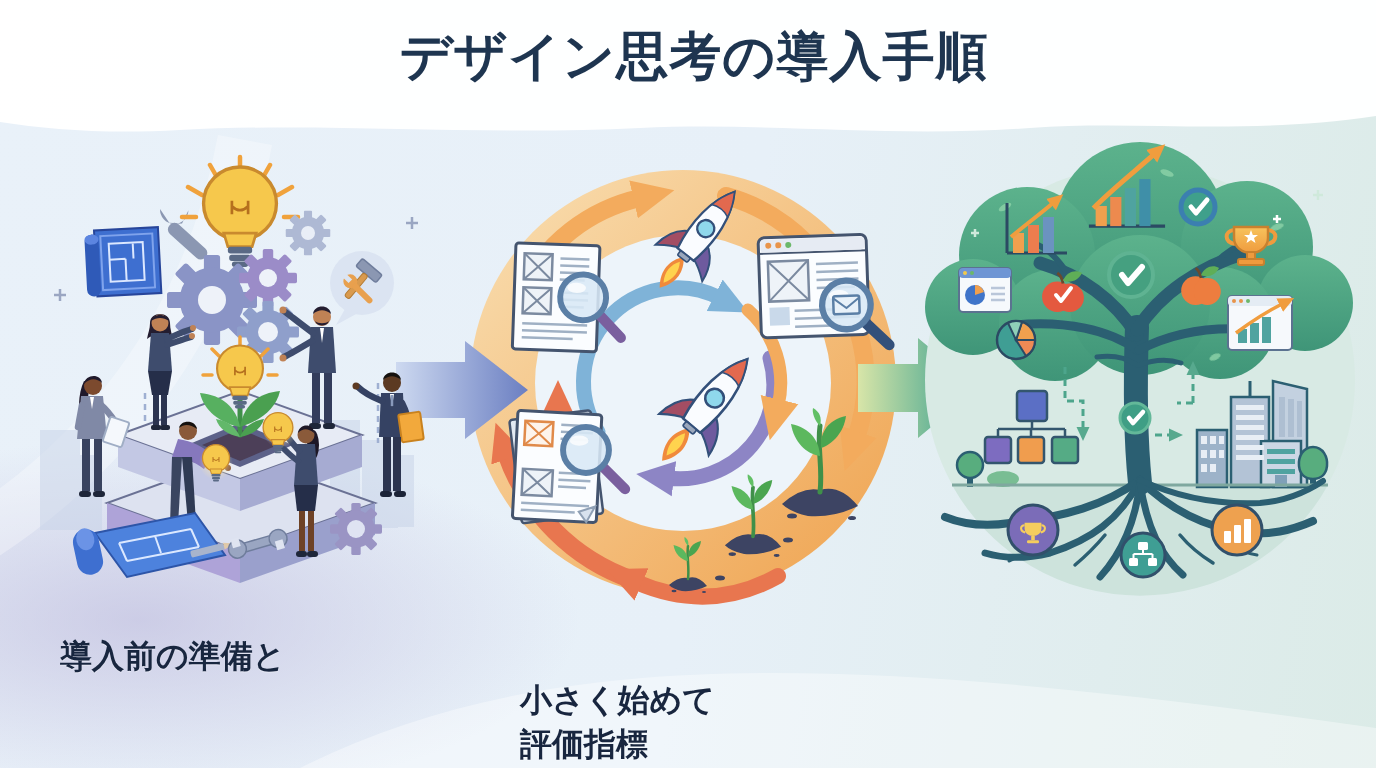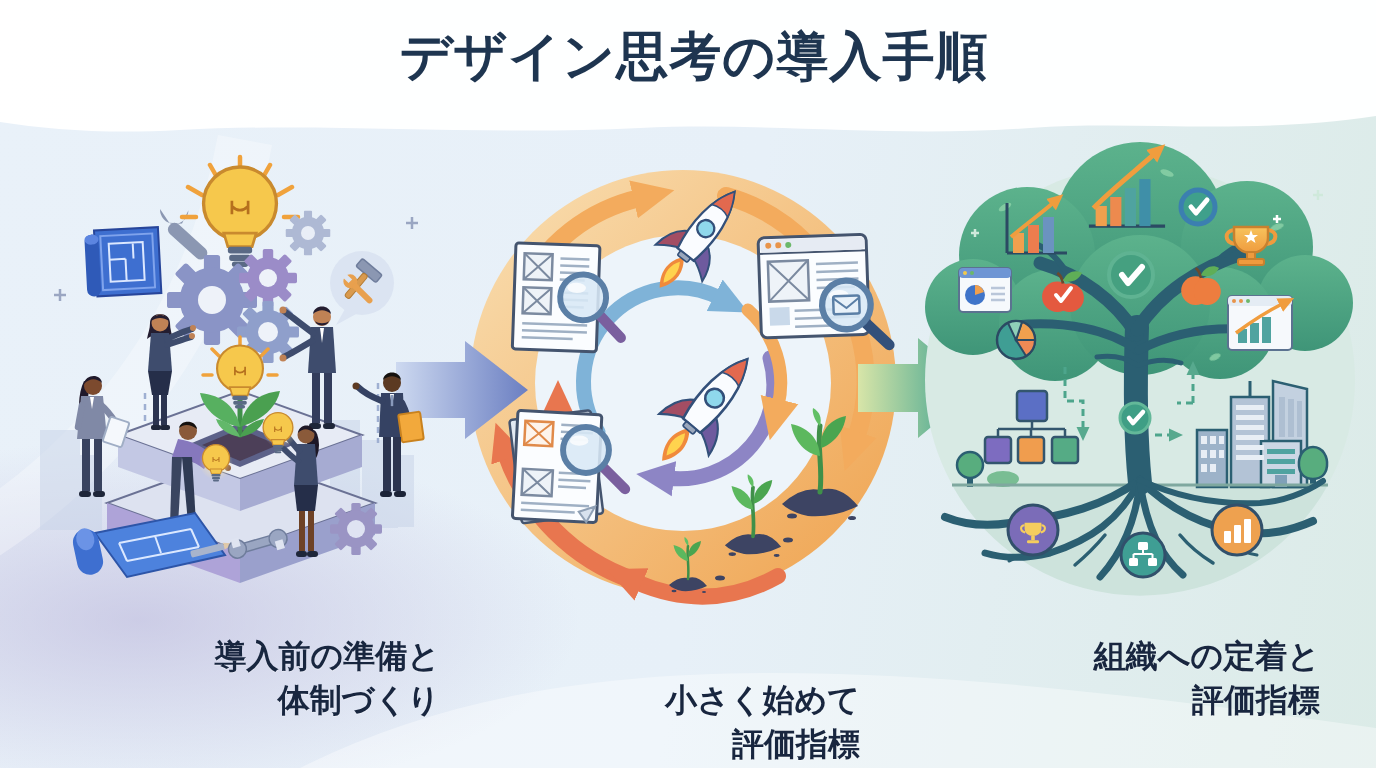--- a/index.html
+++ b/index.html
@@ -3,21 +3,21 @@
 <meta charset="utf-8">
 <style>
   html,body{margin:0;padding:0;background:#cfd8e2;}
   .canvas{position:relative;width:1376px;height:768px;overflow:hidden;
     background:linear-gradient(100deg,#e9f1f9 0%,#e7f0f8 52%,#dbebe7 100%);
     font-family:"DejaVu Sans","Liberation Sans",sans-serif;padding-left:12px;}
   .art{position:absolute;left:0;top:0;width:1376px;height:768px;display:block;}
   .title{position:absolute;top:22px;left:0;width:100%;text-align:center;margin:0;
     font-size:52px;font-weight:800;color:#1e3550;letter-spacing:1px;
     text-shadow:0 2px 2px rgba(255,255,255,.55);}
-  .caption{position:absolute;text-align:right;font-size:32px;font-weight:800;
+  .caption{position:absolute;text-align:left;font-size:32px;font-weight:800;
     line-height:1.38;color:#18263f;text-shadow:0 1px 1px rgba(255,255,255,.4);}
   #cap1{left:60px;top:634px;width:380px;}
   #cap2{left:520px;top:634px;width:340px;margin-top:44px;}
   #cap3{left:960px;top:634px;width:360px;}
 </style>
 </head>
 <body>
 
 <div class="canvas">
 
@@ -605,24 +605,19 @@
     <rect x="7" y="-11" width="7" height="24" rx="1" fill="#ffffff"></rect>
   </g>
   <path d="M398,60 H408 M403,55 V65 M56,98 H64 M60,94 V102" stroke="#cfe9db" stroke-width="2.5"></path>
 </g>
 </svg>
 
 <h1 class="title">デザイン思考の導入手順</h1>
 
 <div class="caption" id="cap1">
   <div>導入前の準備と</div>
-  <div>体制づくり</div>
 </div>
 <div class="caption" id="cap2">
   <div>小さく始めて</div>
   <div>評価指標</div>
 </div>
-<div class="caption" id="cap3">
-  <div>組織への定着と</div>
-  <div>評価指標</div>
+
 </div>
 
-</div>
-
 </body></html>

